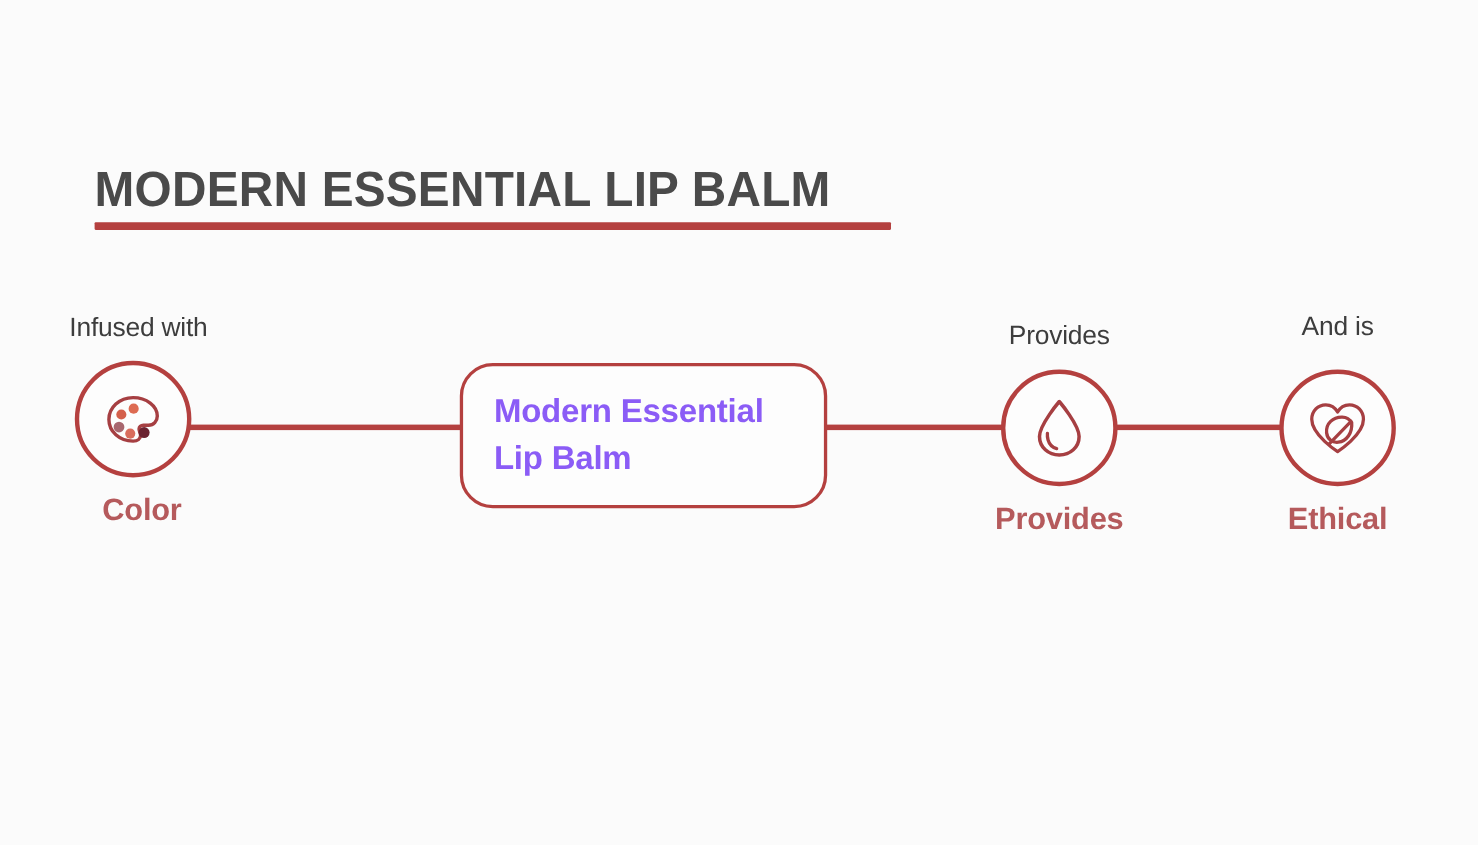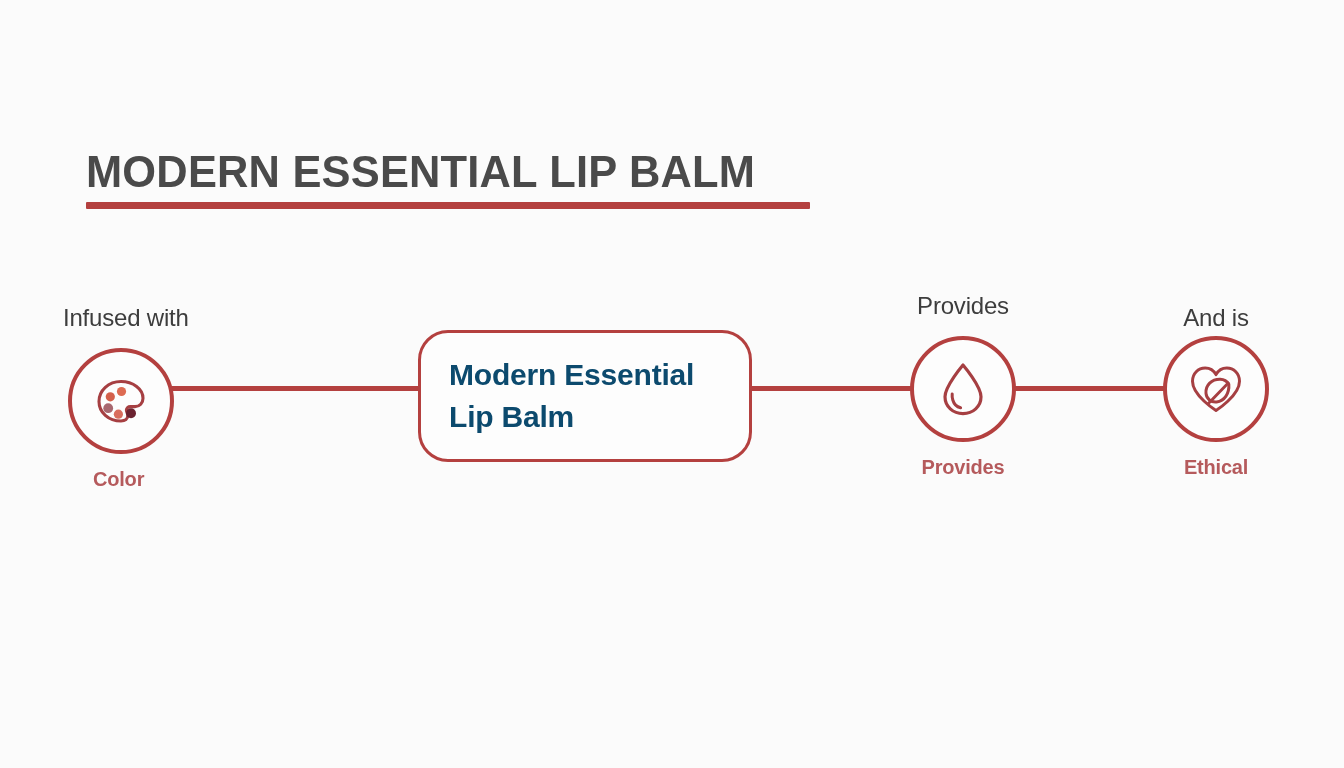--- a/index.html
+++ b/index.html
@@ -83,52 +83,52 @@
     inset: 0;
     border: 4px solid #b4403f;
     border-radius: 50%;
     background: #fdfdfd;
     display: flex;
     align-items: center;
     justify-content: center;
   }
   .node-circle svg { display: block; }
 
-  #node-color    { left: 68px;   top: 348px; }
+  #node-color    { left: 68px;   top: 328px; }
   #node-hydration{ left: 910px;  top: 336px; }
   #node-ethical  { left: 1163px; top: 336px; }
 
   .node-top-label {
     position: absolute;
     left: 50%;
     transform: translateX(-50%);
     bottom: 118px;
     font-size: 24px;
     font-weight: normal;
     color: #3d3d3d;
     white-space: nowrap;
     letter-spacing: -0.2px;
   }
   .node-bottom-label {
     position: absolute;
     left: 50%;
     transform: translateX(-50%);
     top: 118px;
-    font-size: 20px;
+    font-size: 28px;
     font-weight: bold;
     color: #b55a5c;
     white-space: nowrap;
     letter-spacing: -0.2px;
   }
   
   #node-color .node-top-label    { left: 0; transform: none; bottom: 122px; margin-left: -5px; }
   #node-color .node-bottom-label { left: 0; transform: none; top: 120px;   margin-left: 25px; }
   #node-hydration .node-top-label { bottom: 122px; margin-top: 14px; }
   #node-hydration .node-bottom-label { top: 120px; }
-  #node-ethical .node-top-label { bottom: 110px; }
+  #node-ethical .node-top-label { bottom: 130px; }
   #node-ethical .node-bottom-label { top: 120px; }
 
   
   #center-card {
     position: absolute;
     left: 418px;
     top: 330px;
     width: 334px;
     height: 132px;
     border: 3px solid #b4403f;
@@ -136,21 +136,21 @@
     background: #fdfdfd;
     display: flex;
     flex-direction: column;
     justify-content: center;
     padding-left: 28px;
   }
   #center-card-title {
     font-size: 30px;
     line-height: 42px;
     font-weight: bold;
-    color: #0c4a6e;
+    color: #8b5cf6;
     white-space: pre-line;
     letter-spacing: -0.2px;
   }
 </style>
 </head>
 <body>
 
 <div id="stage">
 
   <div id="title-block">

